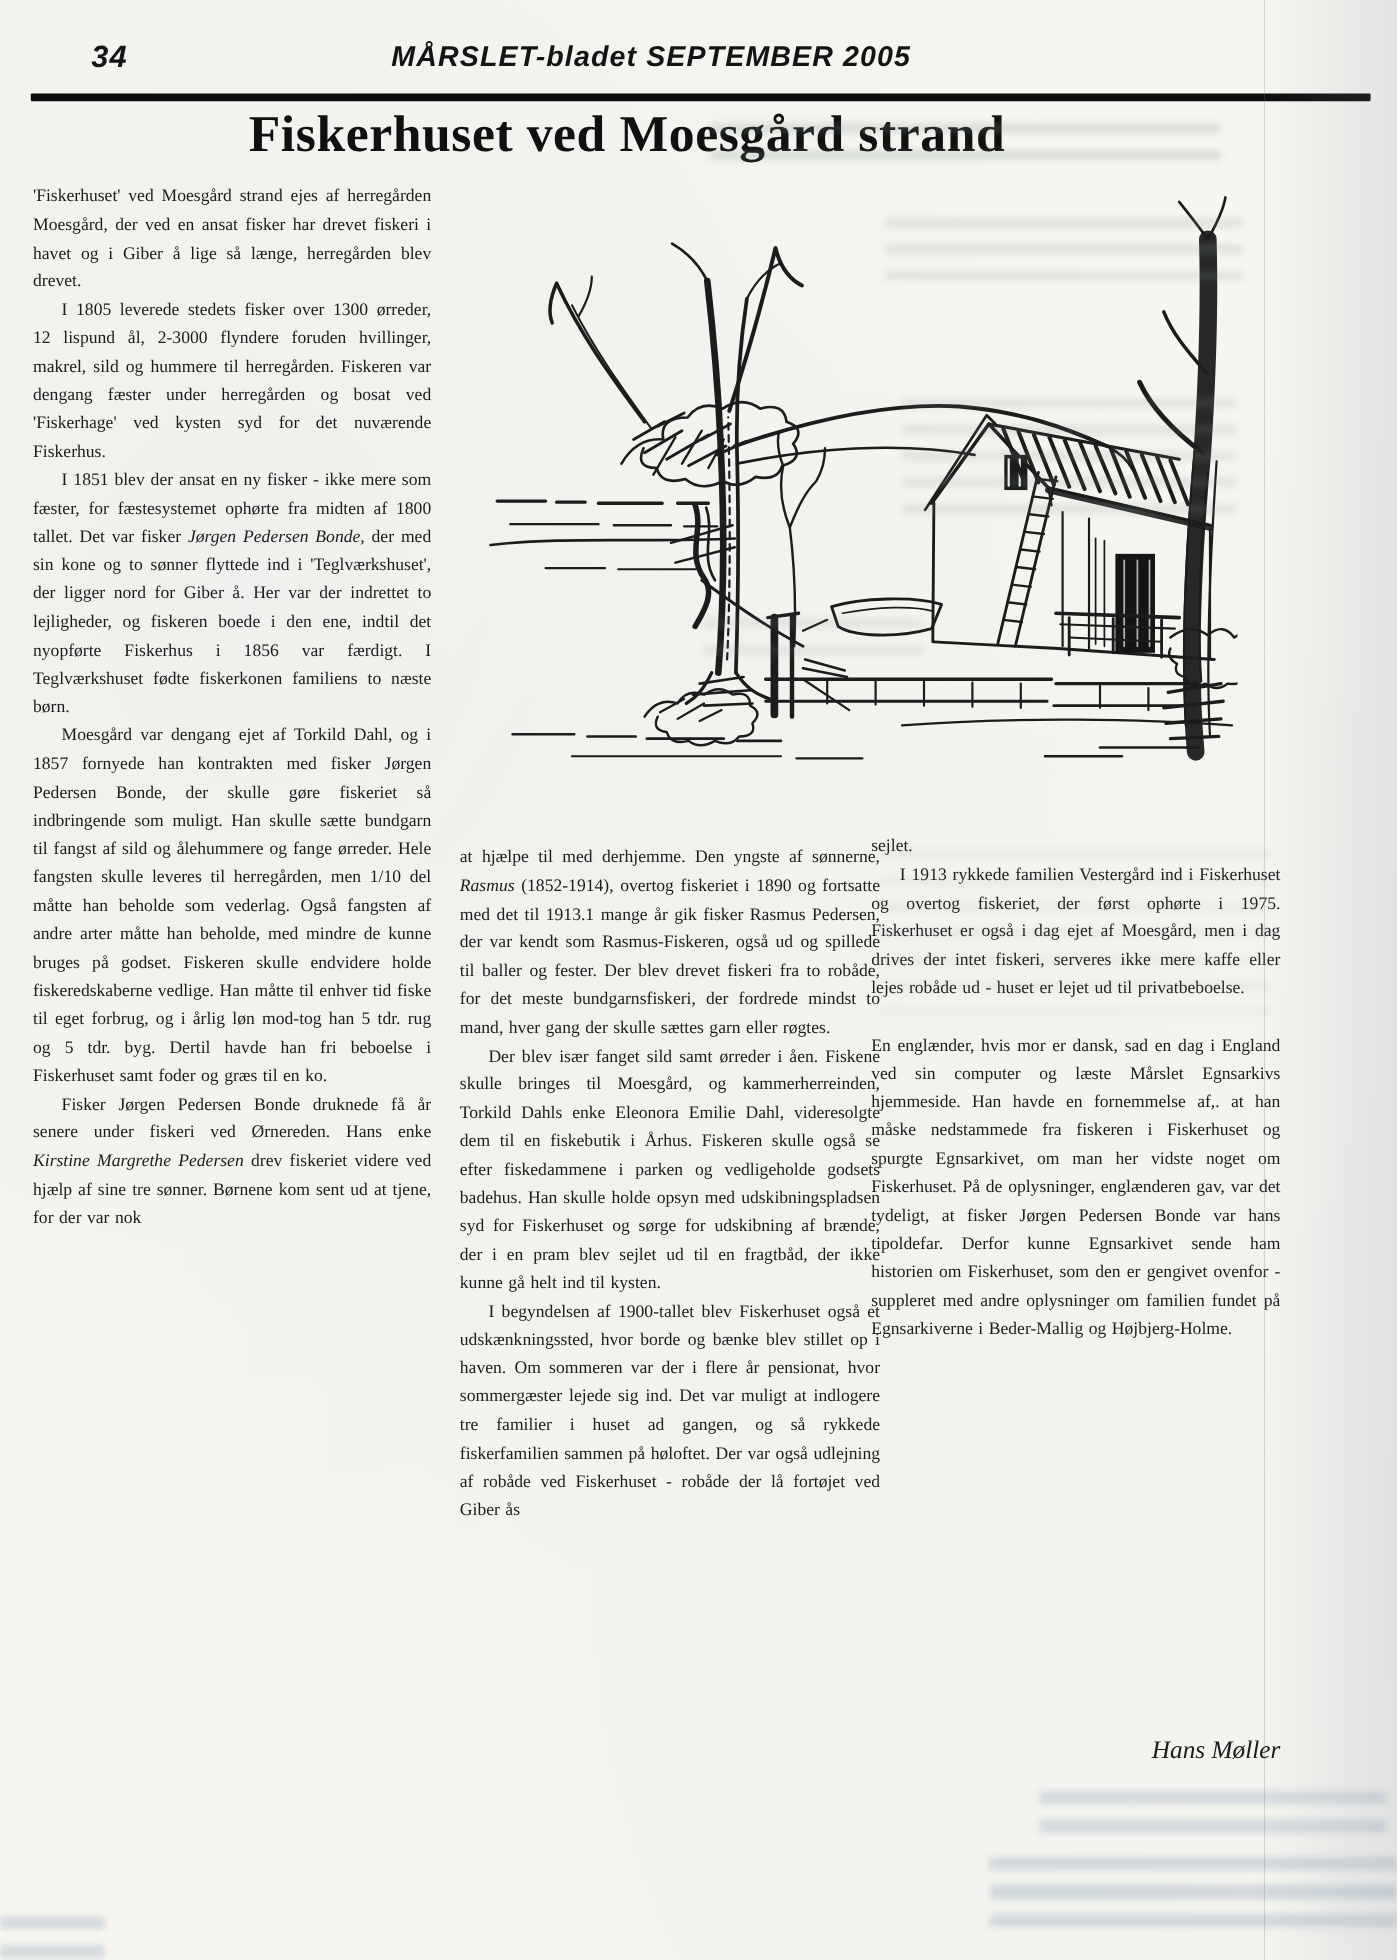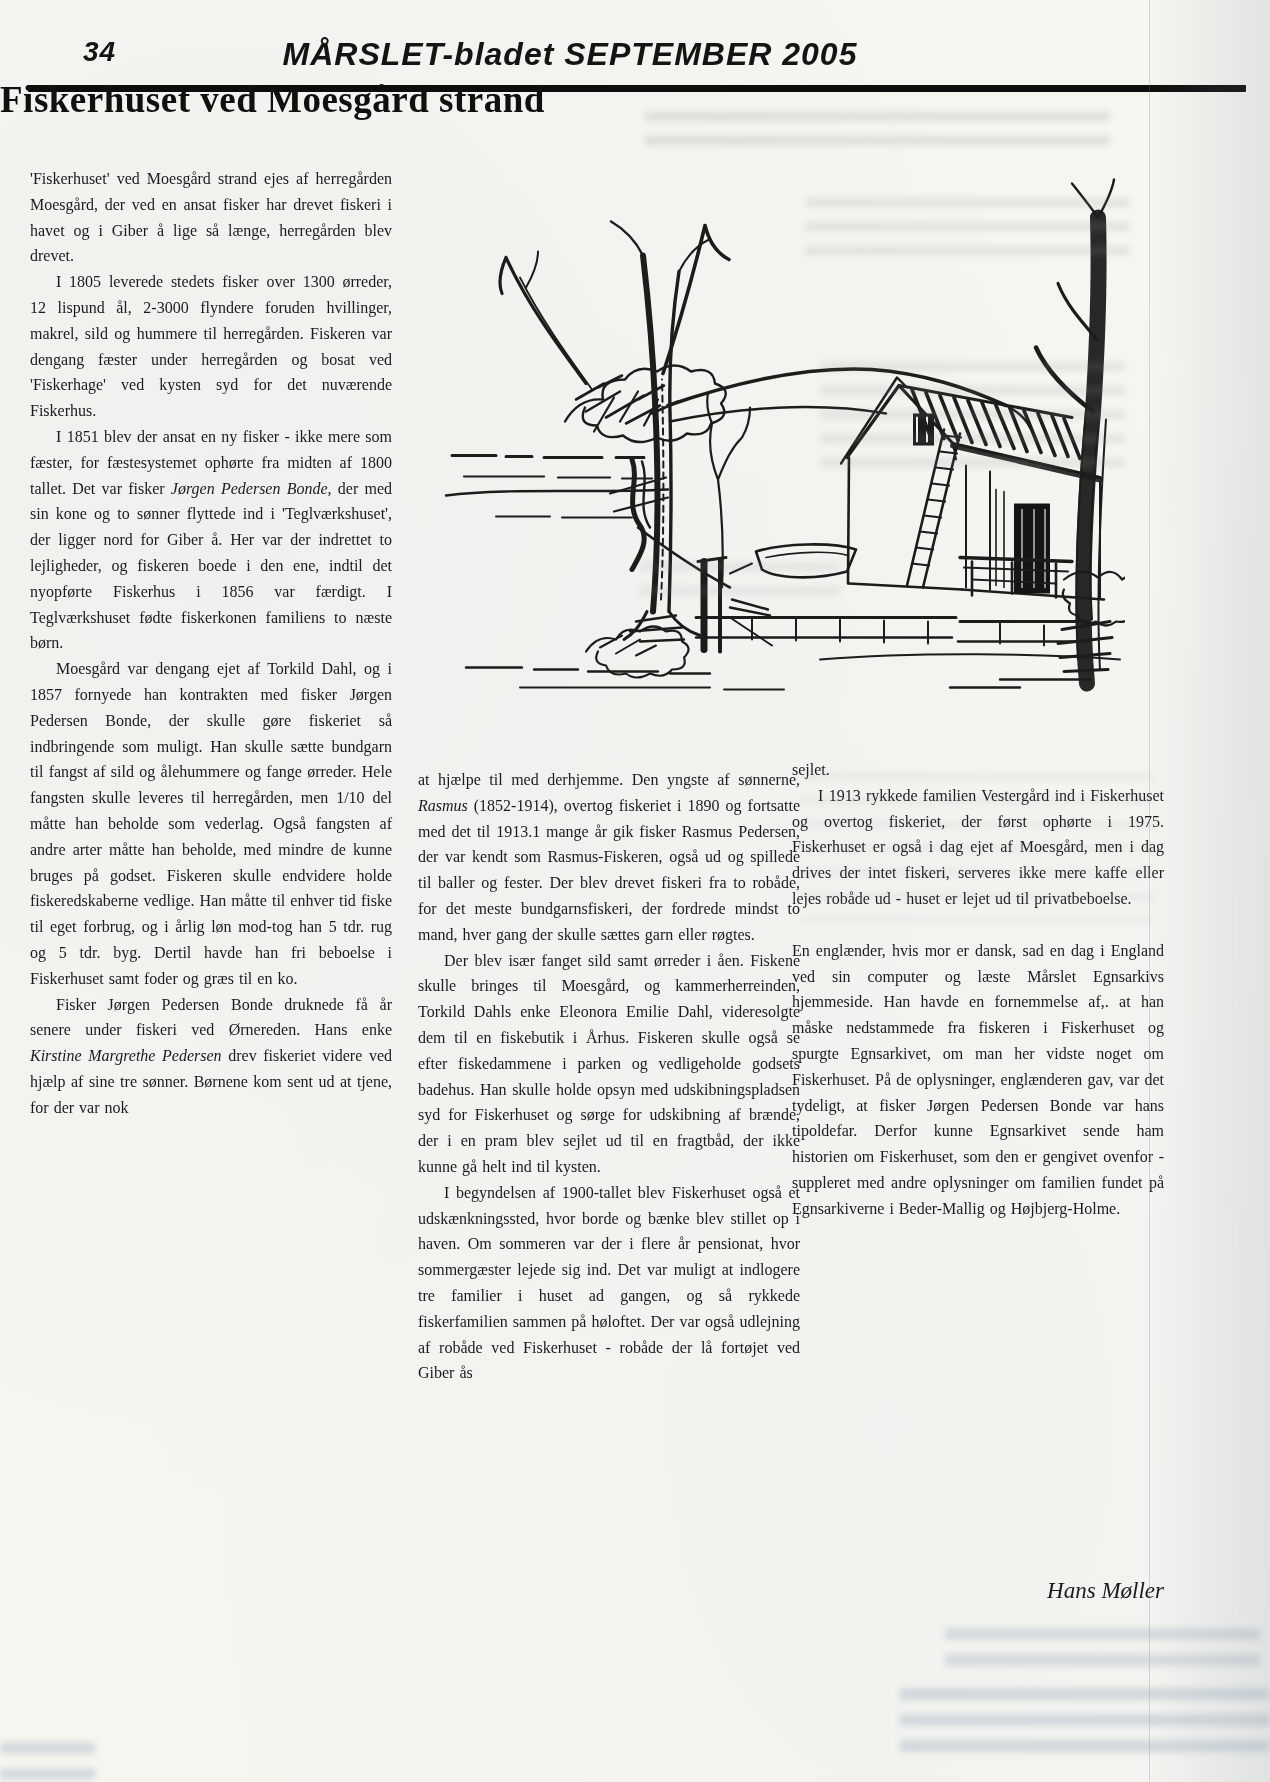--- a/index.html
+++ b/index.html
@@ -14,26 +14,26 @@
   }
   .page{position:absolute;inset:0;}
   .pagenum{
     position:absolute;left:35px;top:36px;
     font-family:"Liberation Sans", sans-serif;font-weight:bold;font-style:italic;
     font-size:28px;letter-spacing:1px;color:#141414;margin-left:48px;
   }
   .masthead{
     position:absolute;left:0;top:36px;width:1140px;text-align:center;
     font-family:"Liberation Sans", sans-serif;font-weight:bold;font-style:italic;
-    font-size:32px;letter-spacing:1px;color:#141414;
+    font-size:26px;letter-spacing:1px;color:#141414;padding-left:22px;
   }
   .rule{position:absolute;left:28px;right:24px;top:85px;height:7px;background:#0d0d0d;border-radius:1px;}
   .title{
-    position:absolute;left:0;top:78px;width:1140px;margin:0;
-    font-size:37px;font-weight:bold;letter-spacing:0.5px;color:#101010;
+    position:absolute;left:0;top:95px;width:1140px;margin:0;text-align:center;
+    font-size:47px;font-weight:bold;letter-spacing:0.5px;color:#101010;
   }
   .col{position:absolute;}
   .col-left{left:30px;top:166px;width:362px;}
   .col-middle{left:418px;top:757px;width:382px;margin-top:10px;}
   .col-right{left:792px;top:757px;width:372px;}
   .para{
     margin:0;text-align:justify;
     font-size:16px;line-height:25.8px;color:#1b1b1b;
     word-spacing:1px;
   }

